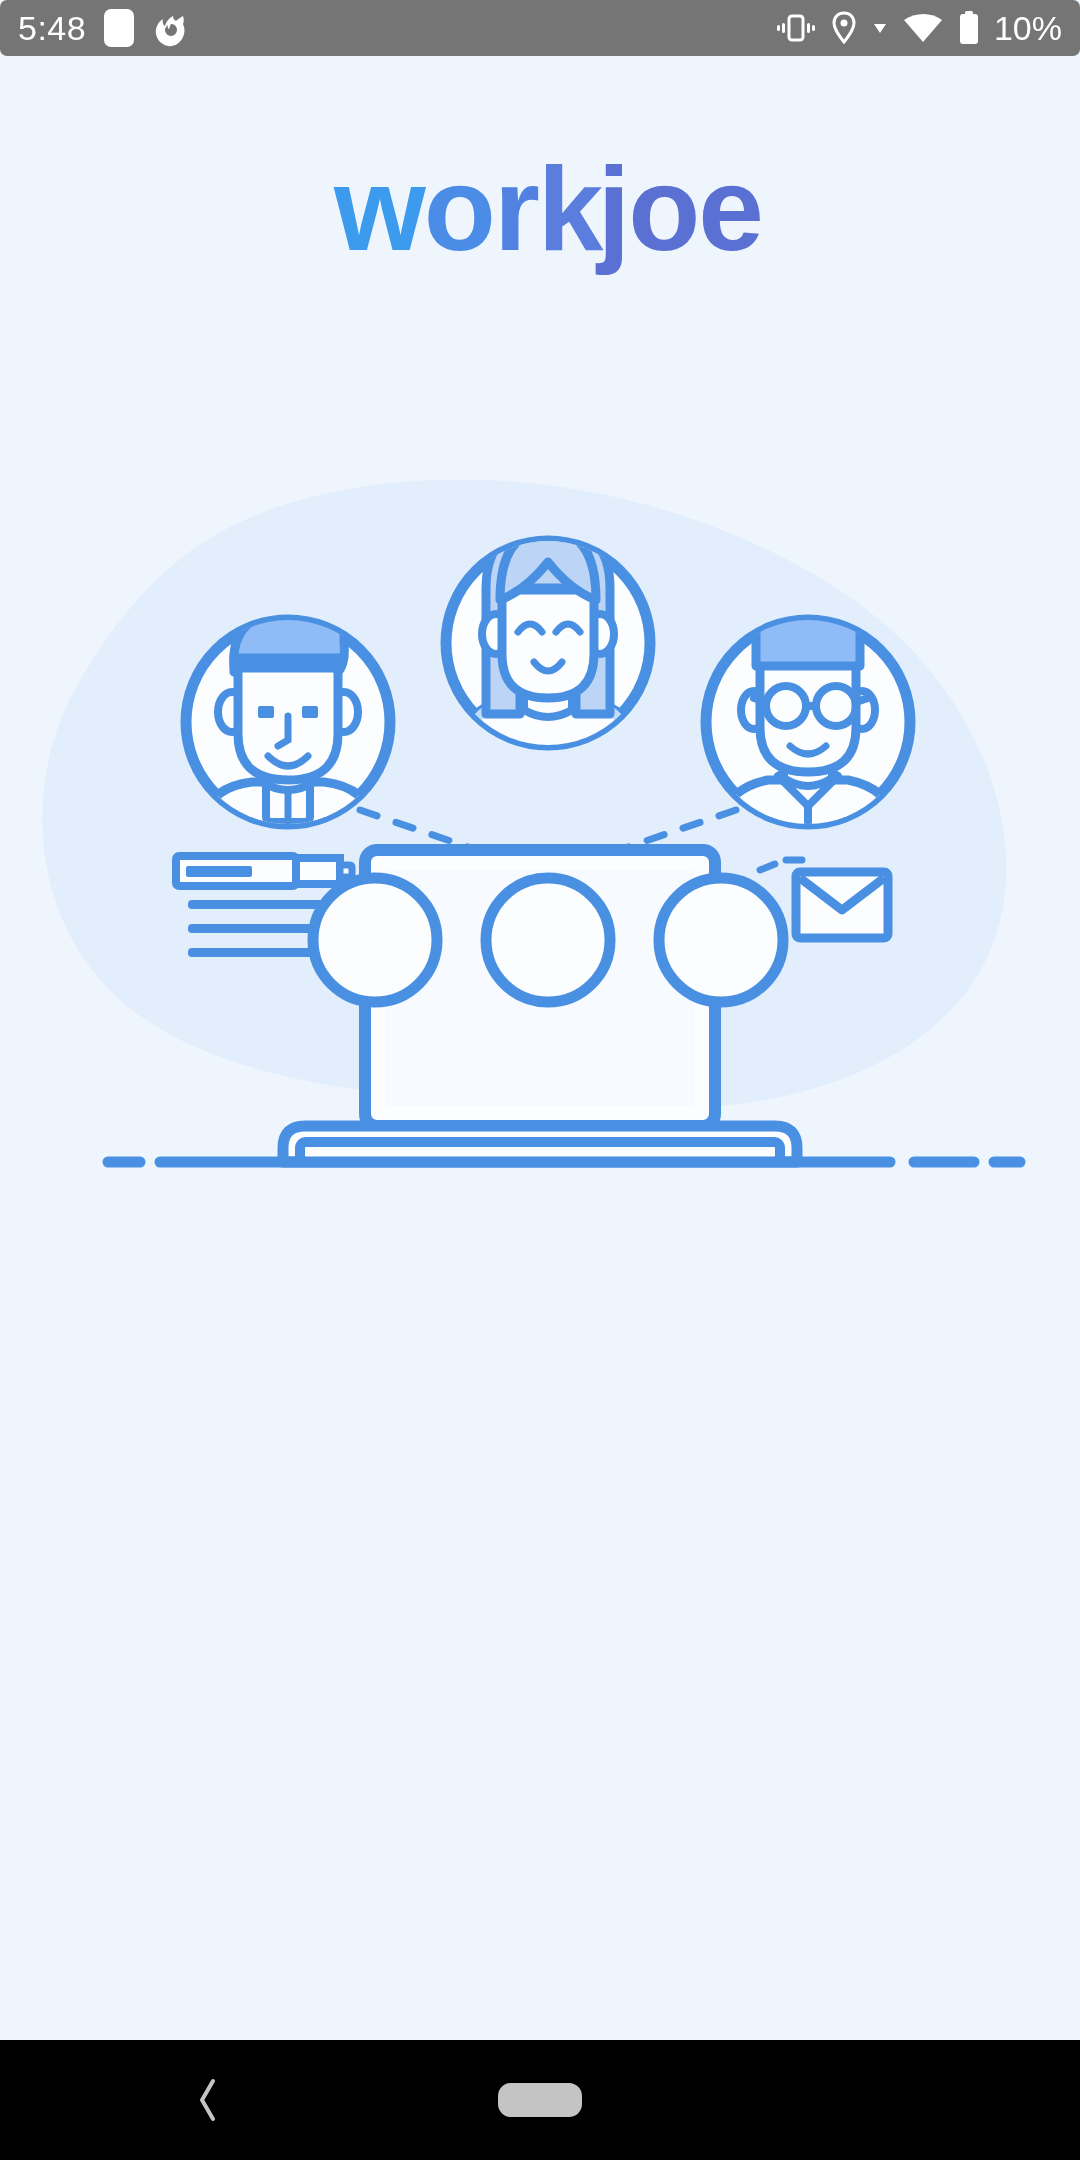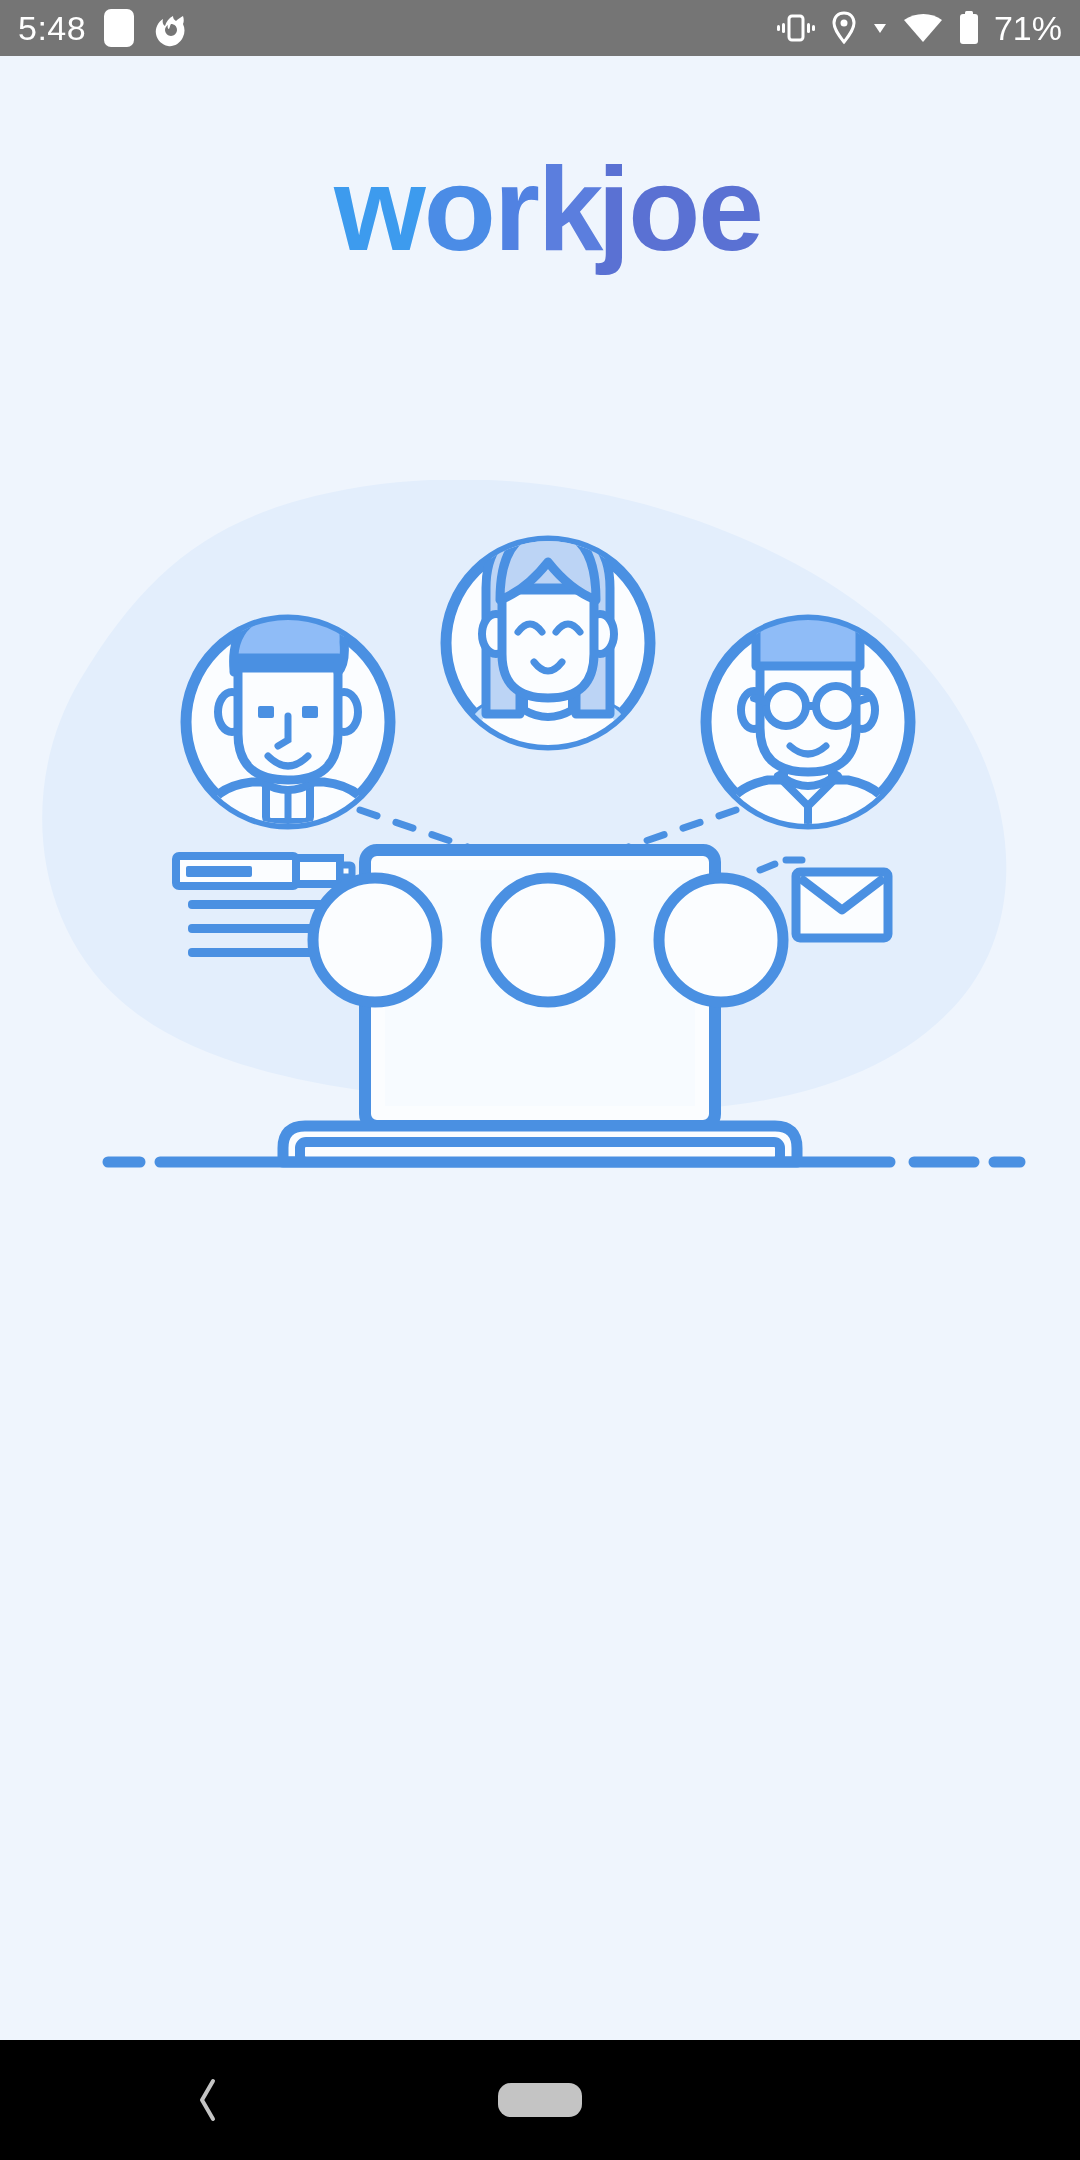--- a/index.html
+++ b/index.html
@@ -12,20 +12,21 @@
   #screen{ position:relative; width:1080px; height:2160px; background:#eff5fd; }
 
   
   #status-bar{
     position:absolute; top:0; left:0;
     width:1080px; height:56px;
     background:#757575;
     display:flex; align-items:center;
     padding:0 18px;
     color:#ffffff;
+    border-radius:7px;
   }
   #status-left{ display:flex; align-items:center; gap:18px; }
   #status-right{ display:flex; align-items:center; gap:14px; margin-left:auto; }
   .clock{ font-size:34px; letter-spacing:.5px; font-weight:400; line-height:1; }
   .pct{ font-size:34px; font-weight:400; line-height:1; }
   .sq-icon{ width:30px; height:38px; background:#fff; border-radius:7px; }
   .sb-ico{ display:block; }
 
   
   #logo-wrap{
@@ -111,21 +112,21 @@
         <svg class="sb-ico" width="42" height="32" viewBox="0 0 42 32">
           <path d="M21 30 2 8c11-8 28-8 38 0z" fill="#fff"></path>
         </svg>
       </span>
       <span>
         <svg class="sb-ico" width="22" height="36" viewBox="0 0 22 36">
           <rect x="7" y="1" width="8" height="4" rx="1.5" fill="#fff"></rect>
           <rect x="2" y="4" width="18" height="30" rx="3" fill="#fff"></rect>
         </svg>
       </span>
-      <span class="pct">71%</span>
+      <span class="pct">10%</span>
     </div>
   </div>
 
   <div id="logo-wrap">
     <div id="logo">
       <span class="seg-work seg-w">w</span><span class="seg-o">o</span><span class="seg-r">r</span><span class="seg-k">k</span><span class="seg-joe">joe</span>
     </div>
   </div>
 
   <div id="illustration">

